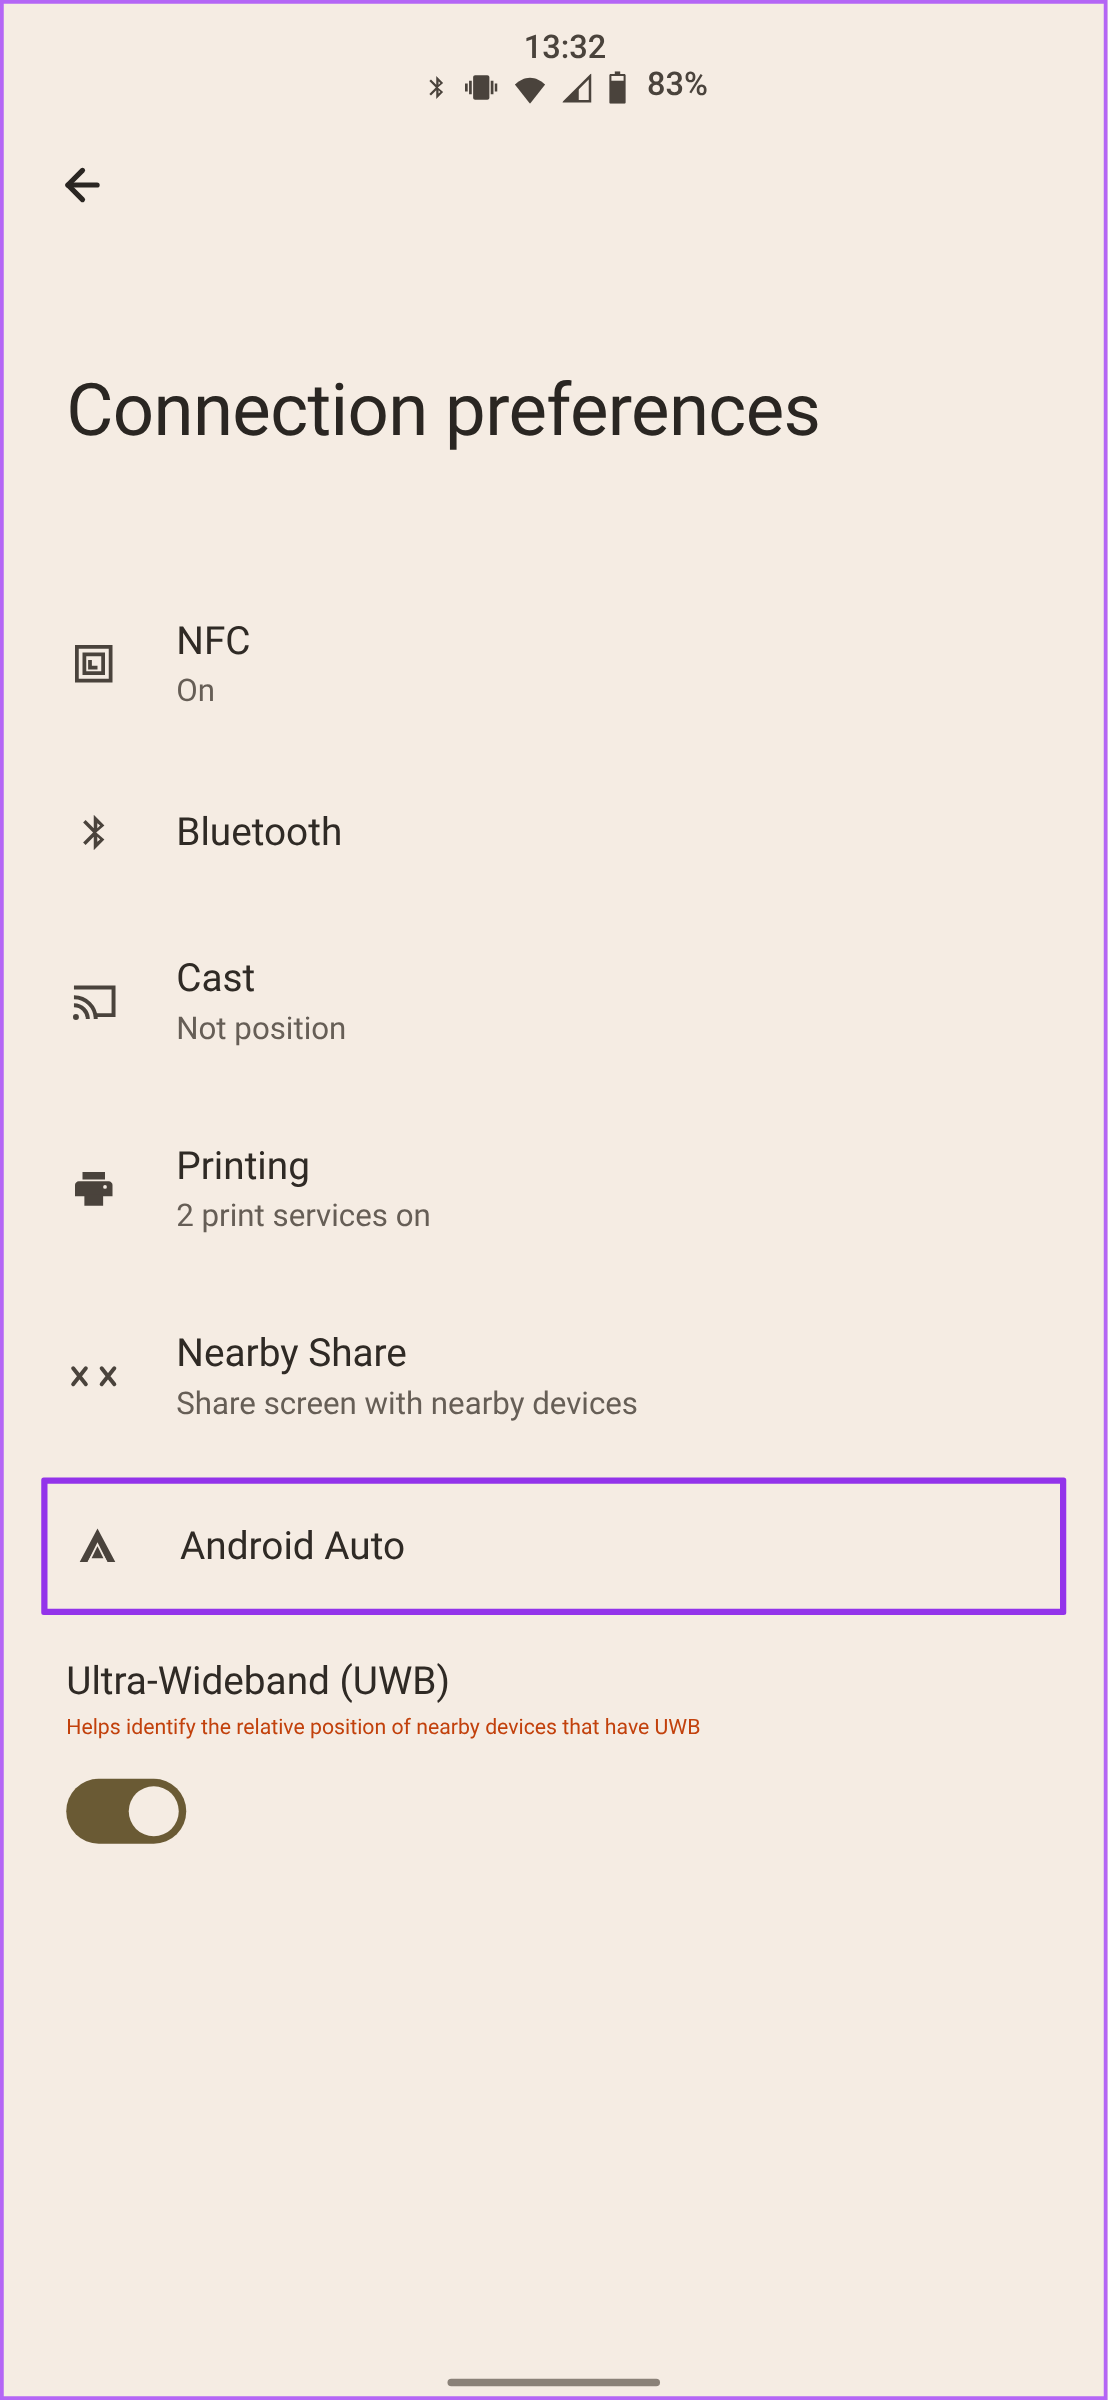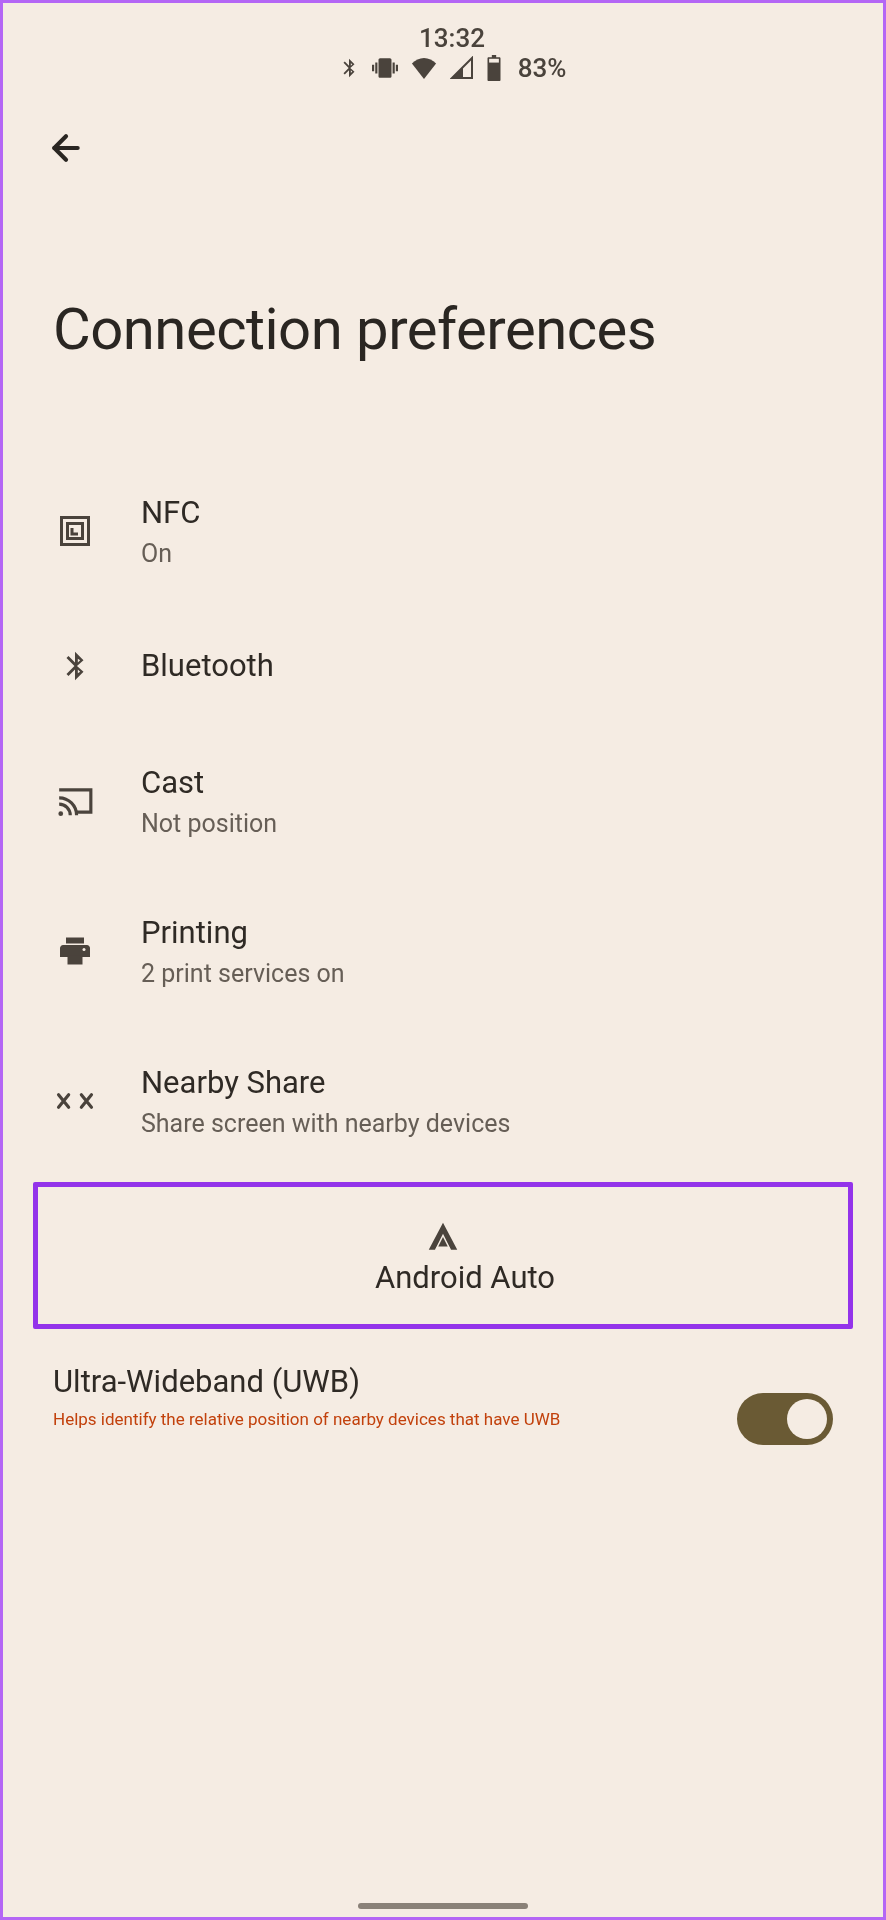--- a/index.html
+++ b/index.html
@@ -18,21 +18,21 @@
     justify-content: space-between;
     align-items: center;
     padding: 20px 32px 10px 50px;
     font-size: 26px;
     font-weight: 500;
     color: #4a433c;
     flex-direction: column;
   }
   .status-right {
     display: flex;
-    align-items: center;
+    align-items: flex-end;
     gap: 12px;
   }
   .status-right svg { display: block; }
   .batt-text { font-size: 26px; font-weight: 500; margin-left: 4px; }
   .toolbar {
     padding: 30px 32px 30px 38px;
   }
   .back-btn { width: 50px; height: 50px; display:flex; align-items:center; justify-content:center; cursor:pointer; }
   .page-title {
     font-size: 58px;
@@ -70,26 +70,26 @@
   .item-sub {
     font-size: 25px;
     color: #665e56;
     margin-top: 8px;
   }
   .highlight {
     border: 5px solid #9333ea;
     border-radius: 2px;
     margin: 6px 30px;
     padding: 28px 18px 28px 18px;
-    flex-direction: column;
   }
   .uwb-block {
     padding: 28px 50px 0 50px;
     display:flex;
     align-items:flex-start;
+    flex-direction:column;
   }
   .uwb-text { flex:1; padding-right: 20px; }
   .uwb-title {
     font-size: 31px;
     font-weight: 400;
     color: #2f2a25;
     margin-bottom: 8px;
   }
   .uwb-sub {
     font-size: 17px;

